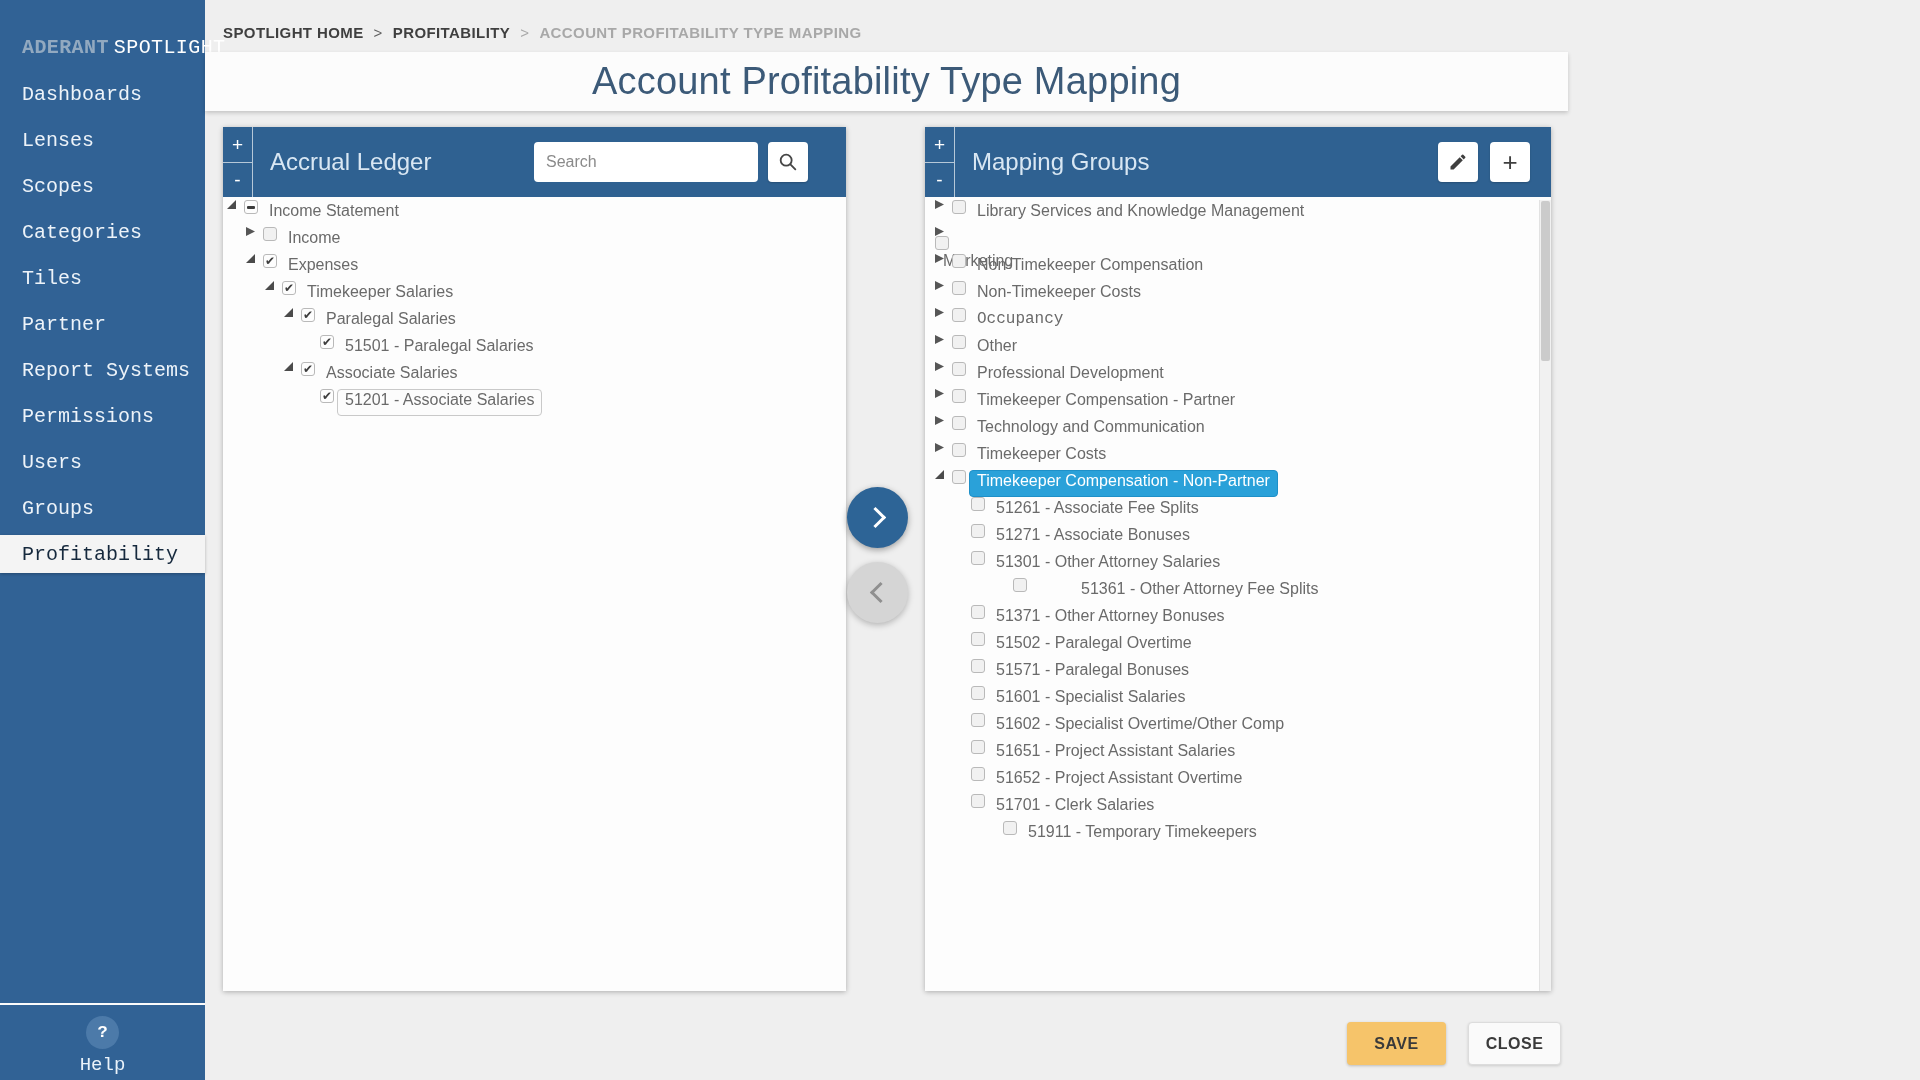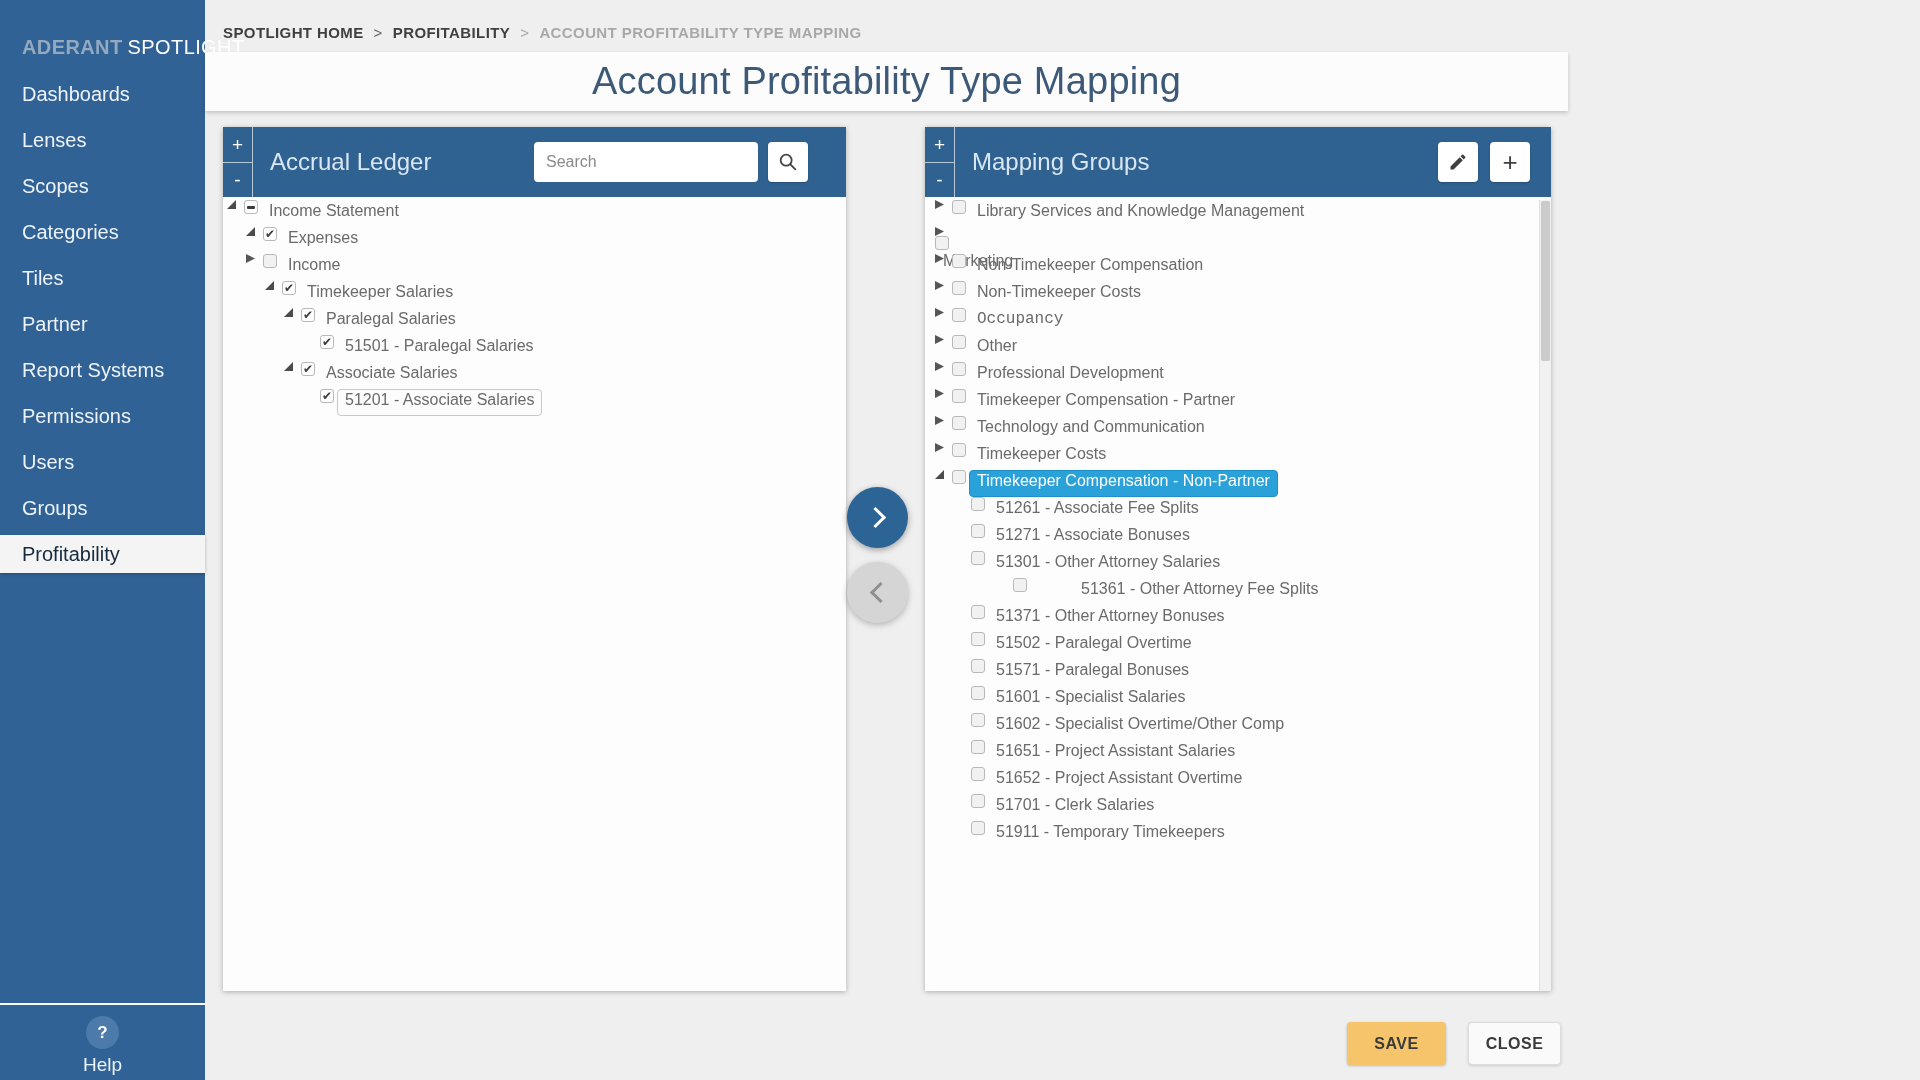--- a/index.html
+++ b/index.html
@@ -1,19 +1,19 @@
 <!DOCTYPE html>
 <html><head>
 <meta charset="utf-8">
 <style>
   html,body{margin:0;padding:0;background:#efefef;font-family:"Liberation Sans",sans-serif;}
   .screen{position:relative;width:1920px;height:1080px;overflow:hidden;background:#efefef;}
 
   
-  .sidebar{position:absolute;left:0;top:0;width:205px;height:1080px;background:#316295;}
+  .sidebar{position:absolute;left:0;top:0;width:205px;height:1080px;background:#316295;font-family:Liberation Mono, monospace;}
   .logo{position:absolute;left:22px;top:36px;font-size:20px;letter-spacing:.4px;white-space:nowrap;cursor:pointer;}
   .logo-a{color:#92a9c0;font-weight:700;}
   .logo-s{color:#ffffff;font-weight:400;margin-left:5px;}
   .nav{position:absolute;top:71px;left:0;right:0;}
   .nav-item{height:46px;display:flex;align-items:center;padding-left:22px;font-size:20px;color:#edf3f9;cursor:pointer;box-sizing:border-box;}
   .nav-item.selected{background:#f4f4f4;color:#16293d;height:38px;margin:4px 0;box-shadow:0 1px 3px rgba(0,0,0,.25);}
   .sidebar-footer{position:absolute;left:0;right:0;top:1003px;height:77px;border-top:2px solid #fbfbfb;text-align:center;}
   .help-circle{width:33px;height:33px;border-radius:50%;background:#4c7aa9;color:#fff;font-size:17px;font-weight:700;line-height:33px;margin:11px auto 5px auto;cursor:pointer;}
   .help-label{font-size:19px;color:#eaf2fa;cursor:pointer;}
 
@@ -131,28 +131,28 @@
       </button>
     </header>
     <div class="panel-body">
       <div class="tree" id="accrual-tree">
           <div class="tree-row" style="padding-left: 4px;">
             <span class="expander expanded"></span>
             <span class="checkbox indeterminate"></span>
             <span class="tree-label">Income Statement</span>
           </div>
           <div class="tree-row" style="padding-left: 23px;">
+            <span class="expander collapsed"></span>
+            <span class="checkbox unchecked"></span>
+            <span class="tree-label">Income</span>
+          </div>
+          <div class="tree-row" style="padding-left: 23px;">
             <span class="expander expanded"></span>
             <span class="checkbox checked"></span>
             <span class="tree-label">Expenses</span>
-          </div>
-          <div class="tree-row" style="padding-left: 23px;">
-            <span class="expander collapsed"></span>
-            <span class="checkbox unchecked"></span>
-            <span class="tree-label">Income</span>
           </div>
           <div class="tree-row" style="padding-left: 42px;">
             <span class="expander expanded"></span>
             <span class="checkbox checked"></span>
             <span class="tree-label">Timekeeper Salaries</span>
           </div>
           <div class="tree-row" style="padding-left: 61px;">
             <span class="expander expanded"></span>
             <span class="checkbox checked"></span>
             <span class="tree-label">Paralegal Salaries</span>
@@ -309,21 +309,21 @@
           <div class="tree-row" style="padding-left: 29px;">
             <span class="expander none"></span>
             <span class="checkbox unchecked"></span>
             <span class="tree-label">51652 - Project Assistant Overtime</span>
           </div>
           <div class="tree-row" style="padding-left: 29px;">
             <span class="expander none"></span>
             <span class="checkbox unchecked"></span>
             <span class="tree-label">51701 - Clerk Salaries</span>
           </div>
-          <div class="tree-row" style="padding-left: 29px;">
+          <div class="tree-row" style="padding-left: 29px; margin-left: 32px;">
             <span class="expander none"></span>
             <span class="checkbox unchecked"></span>
             <span class="tree-label">51911 - Temporary Timekeepers</span>
           </div>
         </div>
       <div class="scrollbar">
         <div class="scroll-thumb"></div>
       </div>
     </div>
   </section>

